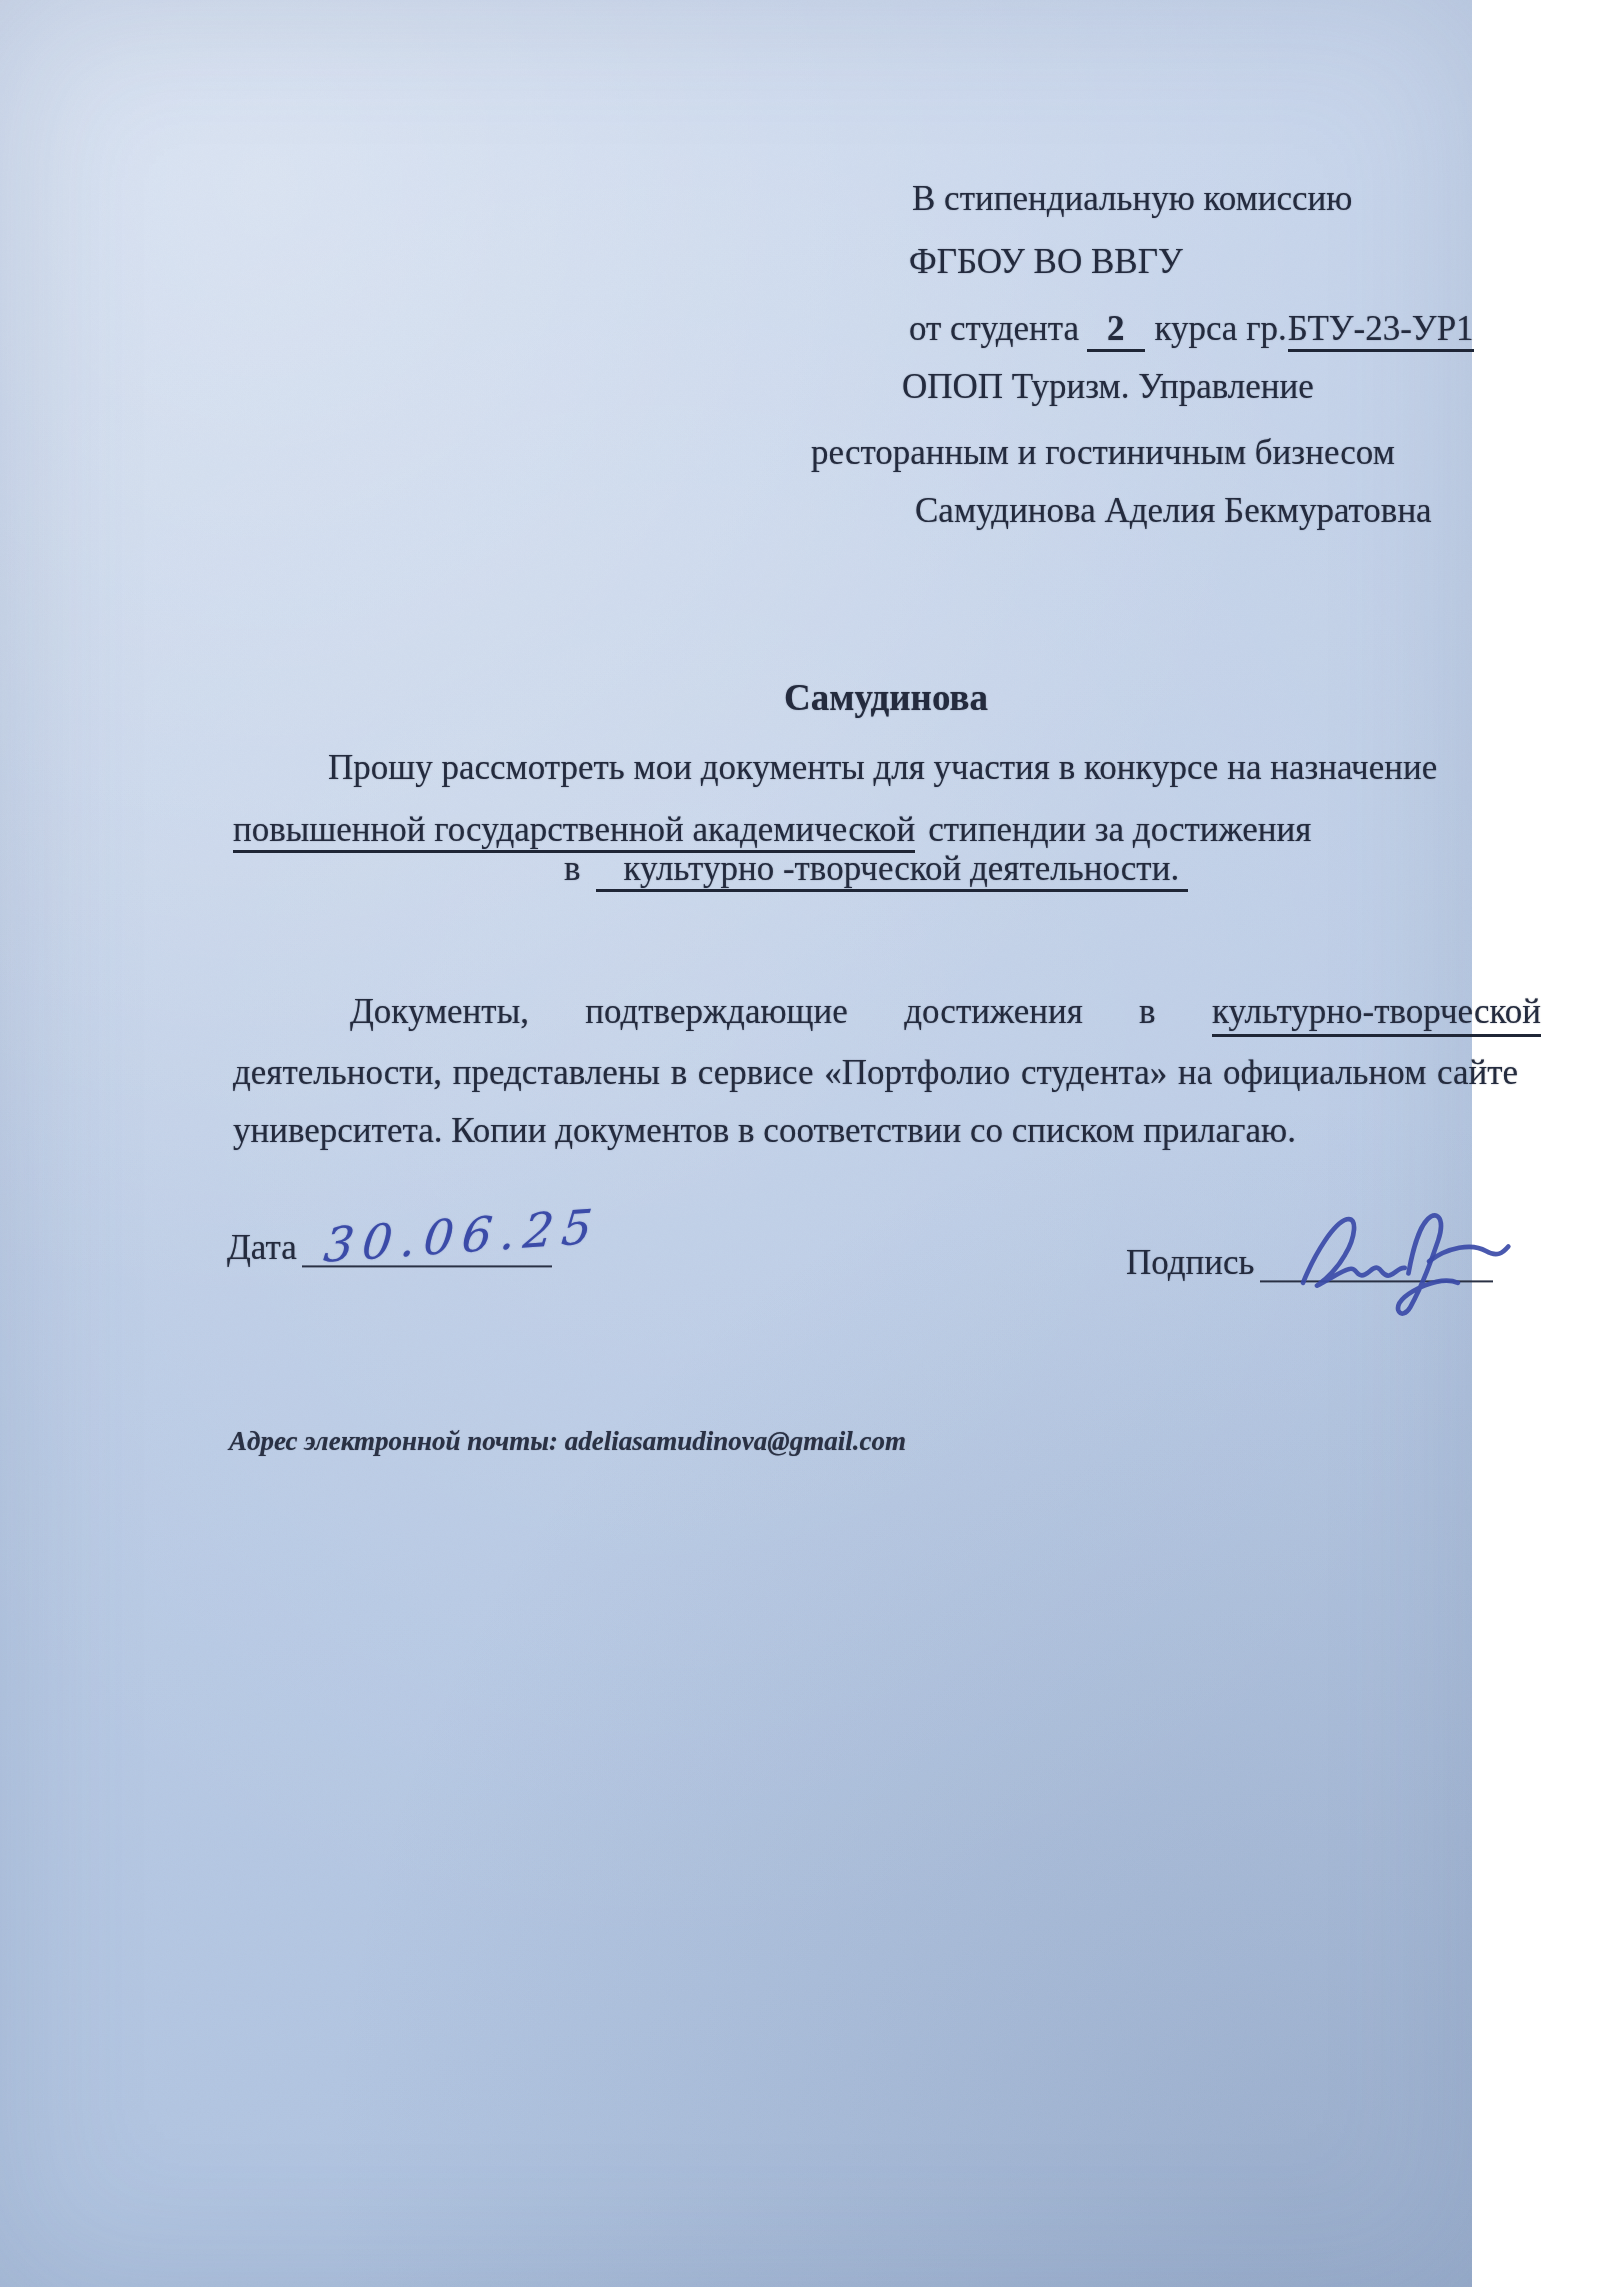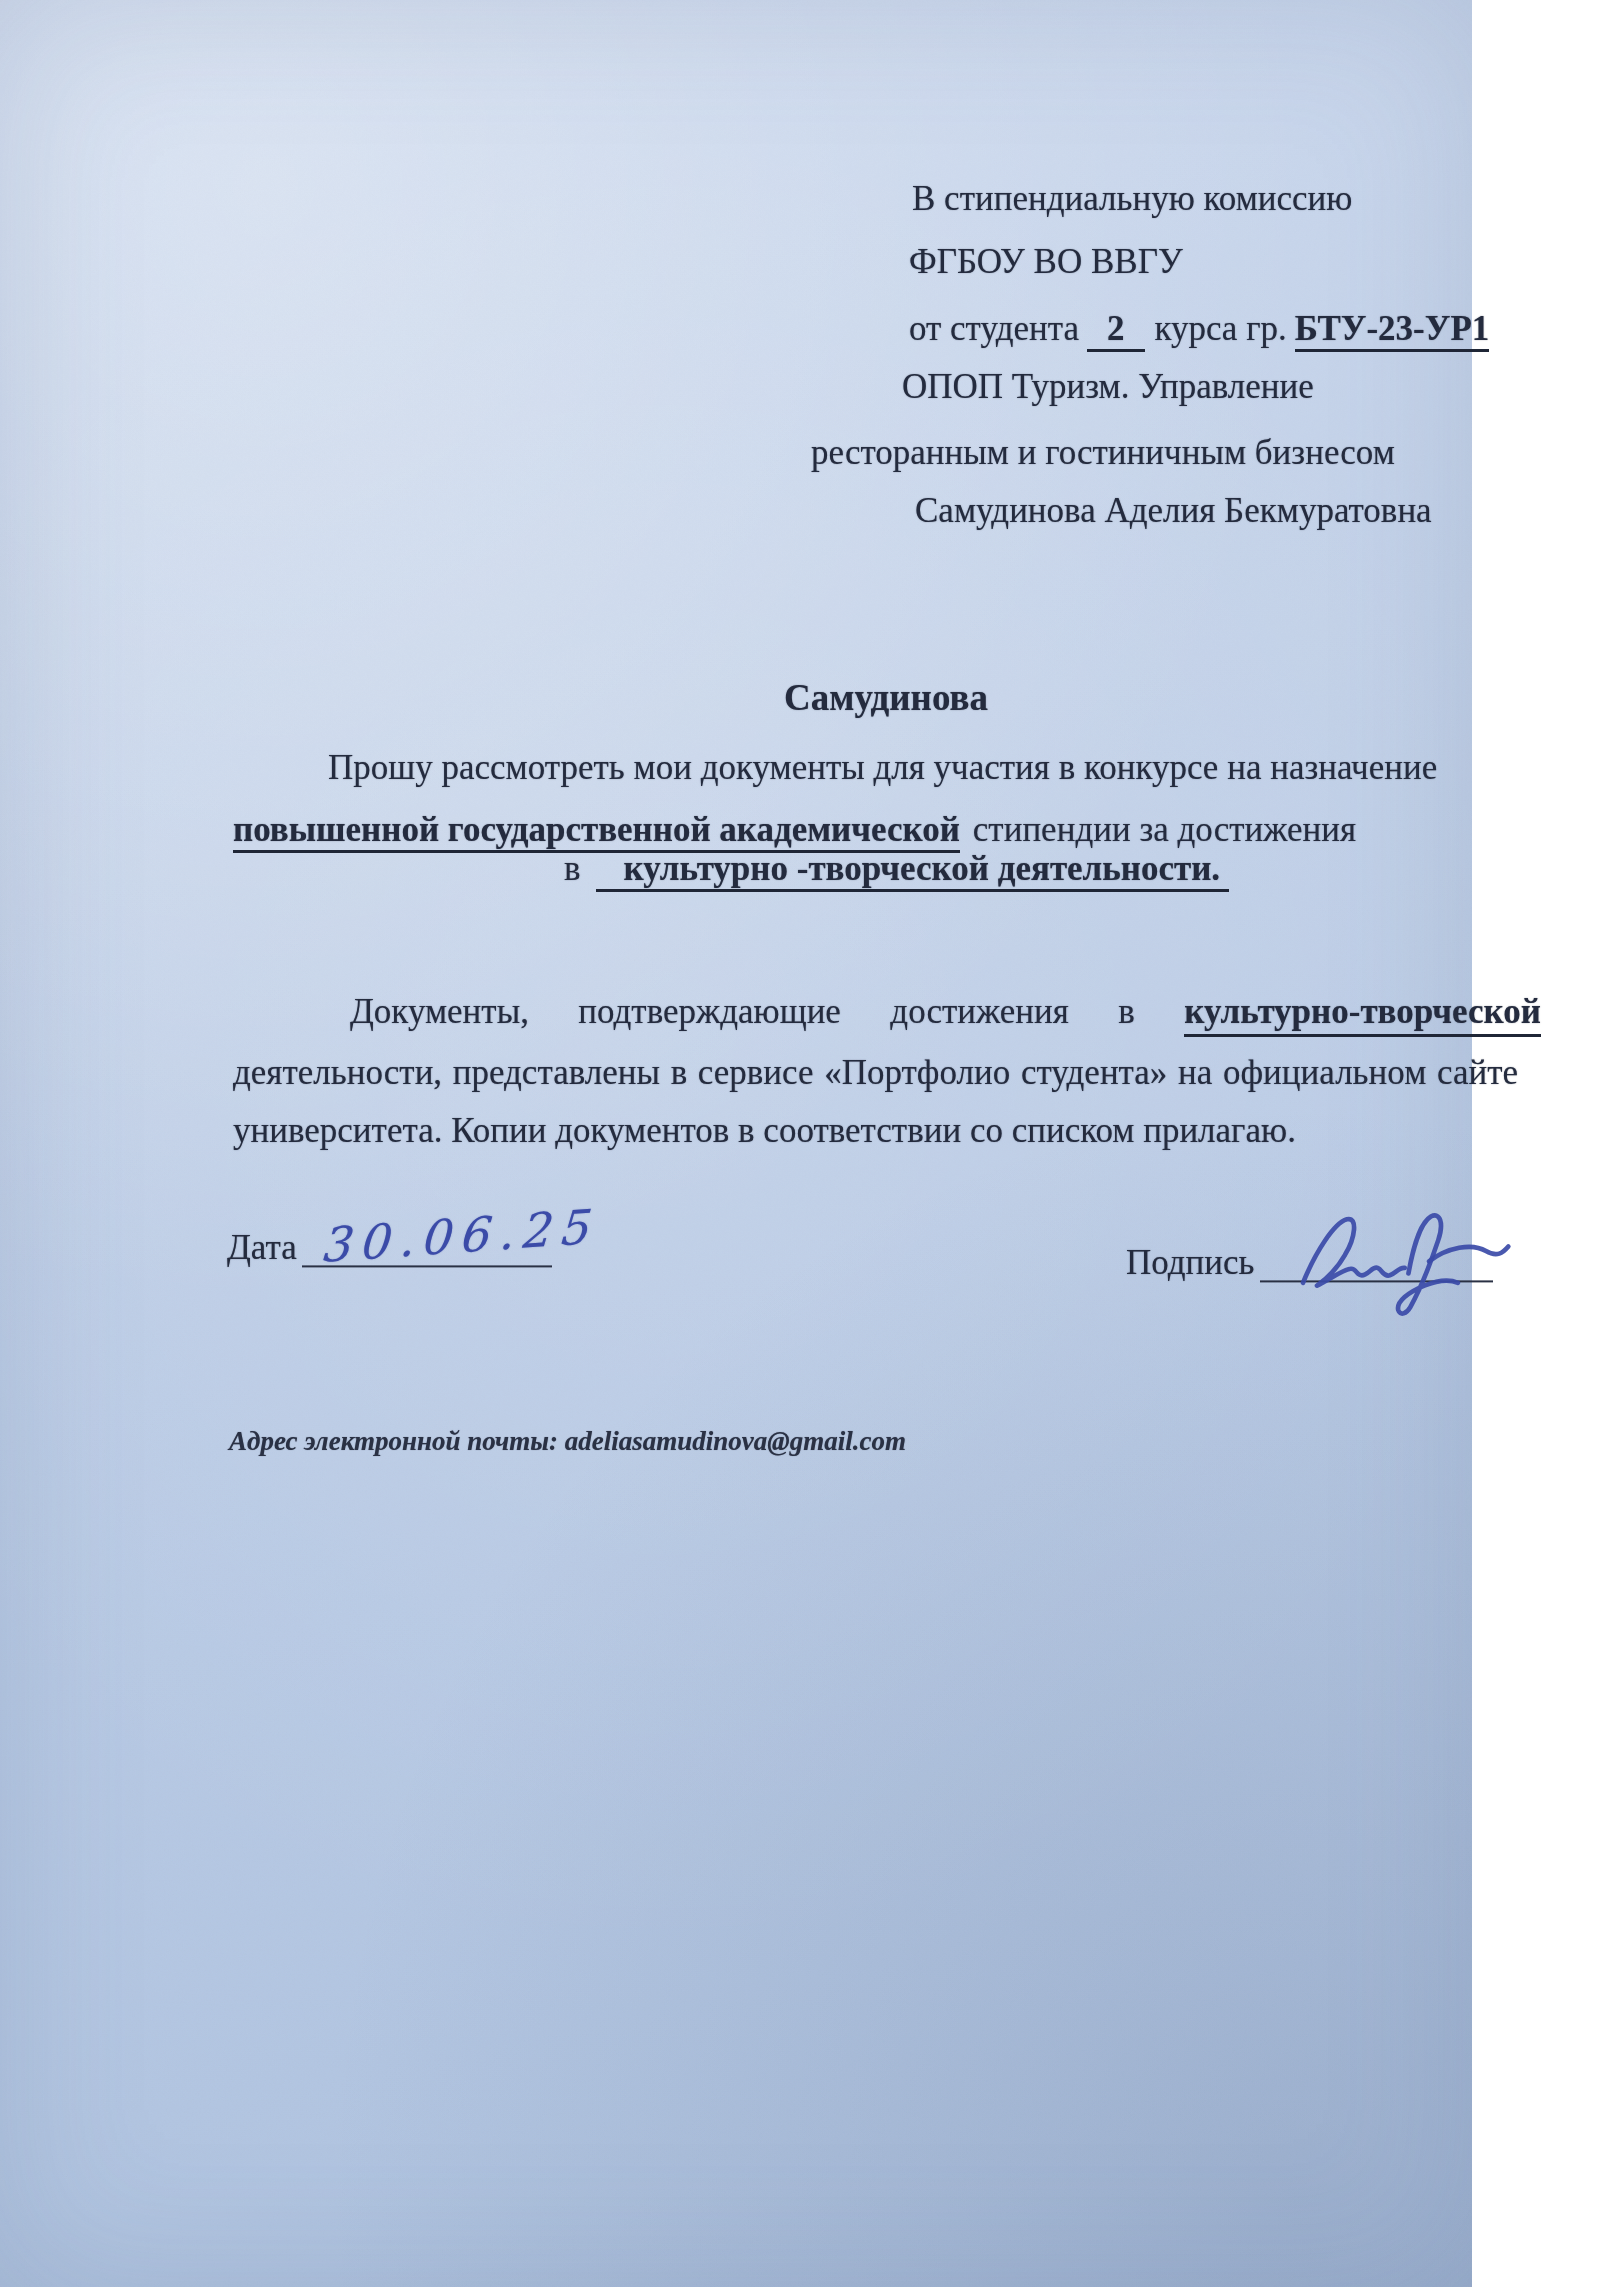--- a/index.html
+++ b/index.html
@@ -20,32 +20,32 @@
   }
   .grain { position: absolute; inset: 0; width: 100%; height: 100%; opacity: .6; pointer-events: none; }
   .line {
     position: absolute;
     font-size: 35px; line-height: 43px;
     color: #242b3e;
     text-shadow: 0 0 1.3px rgba(36,43,62,0.55);
     white-space: nowrap;
   }
   .bu {
-    font-weight: bold;
+    font-weight: normal;
     border-bottom: 3.7px solid #1f2636;
     padding-bottom: 0.9px;
   }
   .title { font-size: 37px; font-weight: bold; transform: translateX(-50%); }
   .num {
     font-weight: bold;
     border-bottom: 3.7px solid #1f2636;
     padding: 0 20.5px 0.9px 20.5px;
     margin: 0 9.3px 0 7.5px;
   }
-  .grp-mid { margin-right: 8px; }
+  .grp-mid { margin-right: 1px; }
   .lead-pad { margin-left: 15px; padding-left: 28px; padding-right: 9.3px; }
   .just { display: flex; justify-content: space-between; align-items: baseline; }
   .just2 { white-space: normal; text-align: justify; text-align-last: justify; }
   .blank {
     display: inline-block;
     border-bottom: 2.8px solid #2a3144;
     height: 32px;
     transform: translateY(8.4px);
   }
   .hand {

